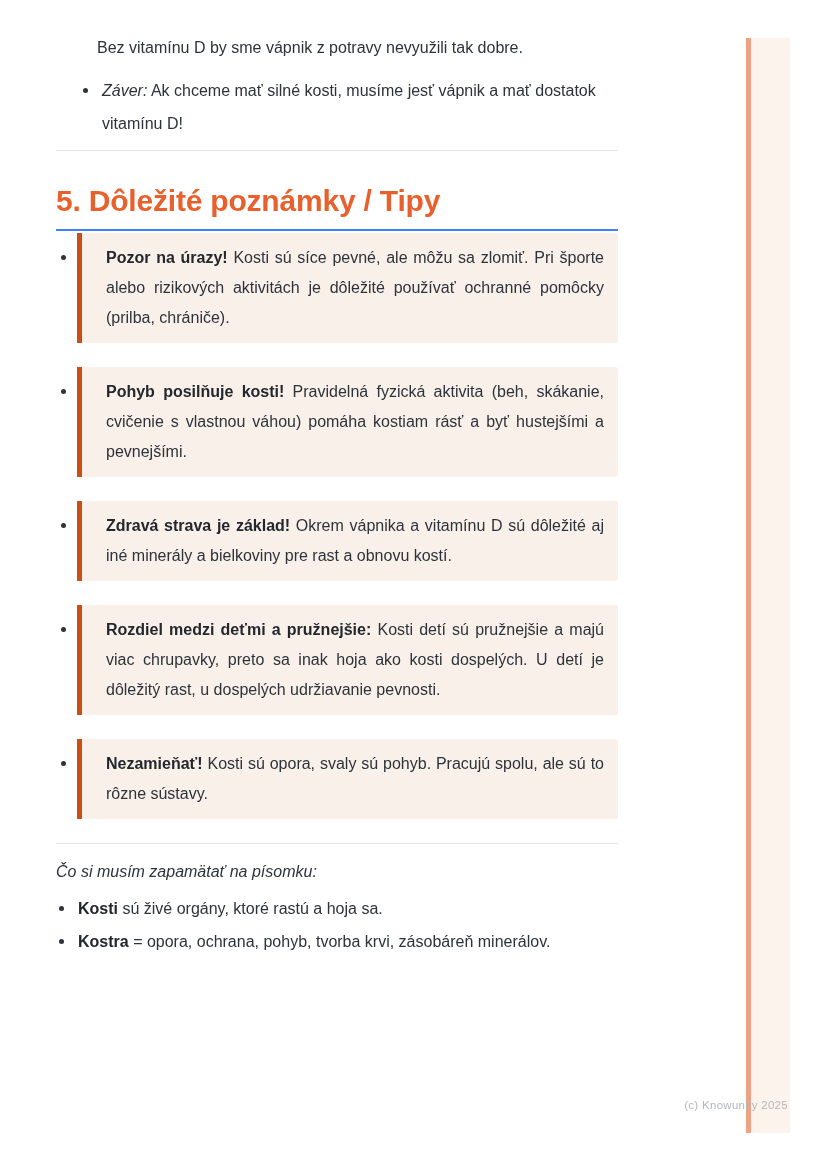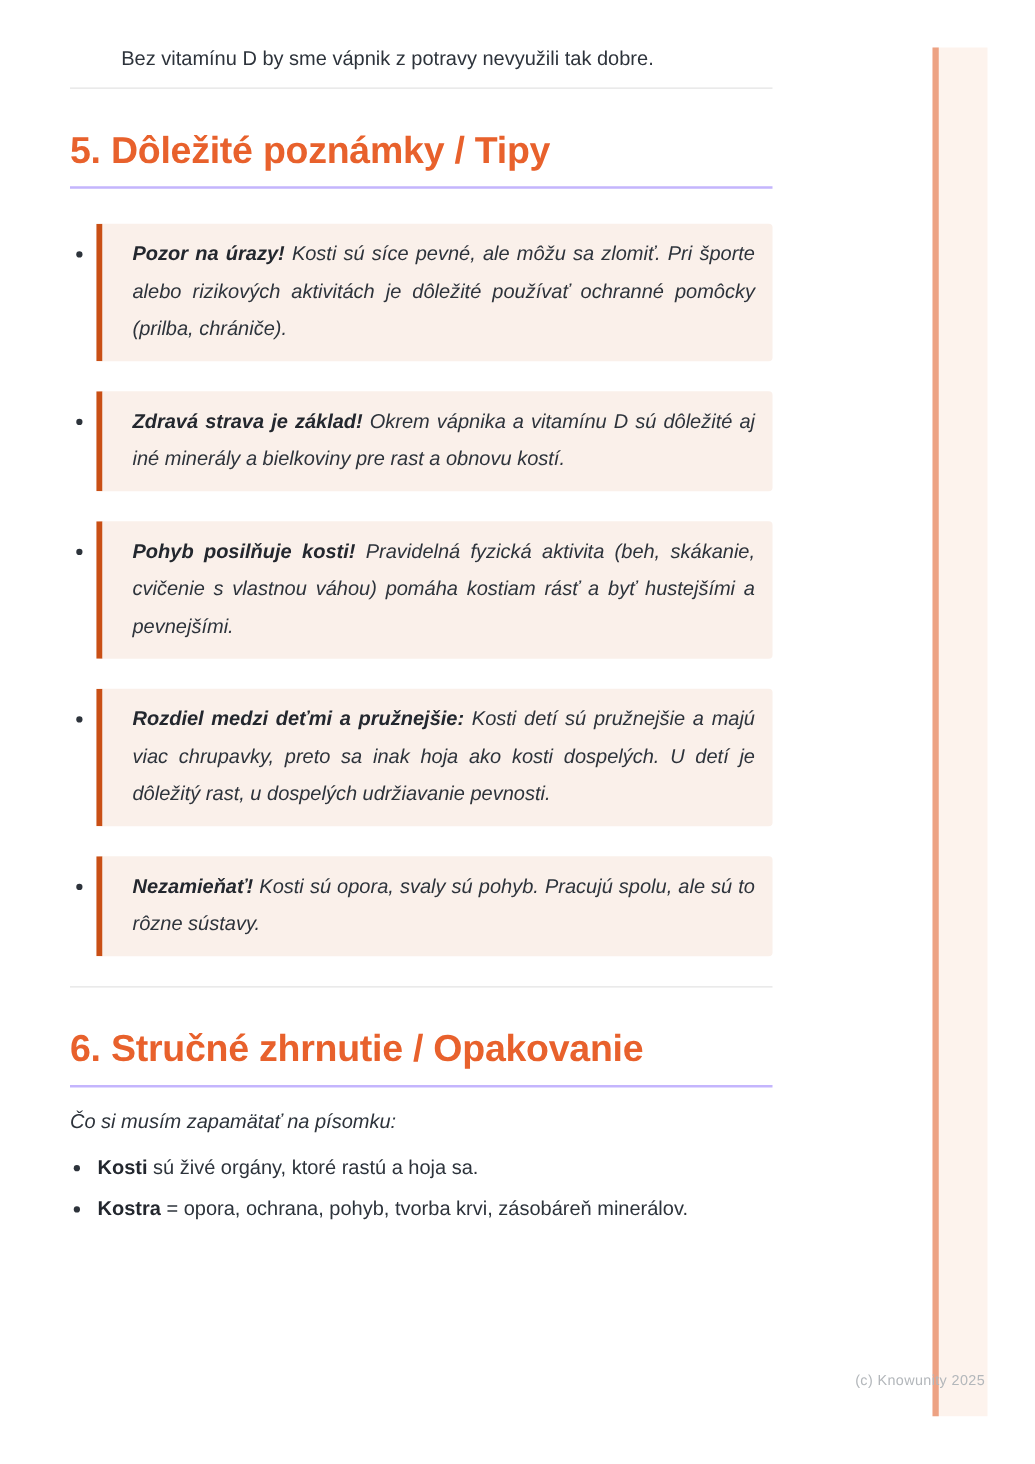--- a/index.html
+++ b/index.html
@@ -17,26 +17,26 @@
   .top-list{margin:14px 0 0;padding:0 0 0 46px;}
   .top-list li{line-height:33px;max-width:520px;position:relative;}
   .top-list li::before,.summary-list li::before{
     content:"";position:absolute;left:-19px;top:14px;width:5px;height:5px;
     border-radius:50%;background:#2d333b;
   }
   .divider{border:0;border-top:1px solid #e4e4e4;margin:10px 0 0;}
   .divider.second{margin:0;}
   h2{
     font-size:30px;line-height:36px;font-weight:bold;color:#e8612c;
-    margin:32px 0 0;padding-bottom:10px;border-bottom:2px solid #c4b5fd;
+    margin:32px 0 0;padding-bottom:10px;border-bottom:2px solid #3b82f6;
     letter-spacing:-0.2px;
   }
   .section-intro{margin:22px 0 0;line-height:24px;}
   .section-intro.tight{margin-top:16px;font-style:italic;}
-  .callout-list{margin:28px 0 0;padding:0;font-style:italic;}
+  .callout-list{margin:2px 0 0;padding:0;}
   .callout-list li{position:relative;margin:0 0 24px 21px;}
   .callout-list li::before{
     content:"";position:absolute;left:-16px;top:22px;width:5px;height:5px;
     border-radius:50%;background:#2d333b;
   }
   .callout{
     background:#faf0ea;border-left:5px solid #c94f15;border-radius:0 3px 3px 0;
     padding:10px 14px 10px 24px;line-height:30px;text-align:justify;
   }
   .b{font-weight:bold;color:#23272e;}
@@ -50,59 +50,63 @@
 </style>
 </head>
 <body>
 
 <div class="edge-stripe"></div>
 
 <main class="content">
 
   <p class="lead-para">Bez vitamínu D by sme vápnik z potravy nevyužili tak dobre.</p>
 
+  <ul class="top-list">
+    <li>
+      <span class="i">Záver:</span><span> Ak chceme mať silné kosti, musíme jesť vápnik a mať dostatok vitamínu D!</span>
+    </li>
+  </ul>
 
   <hr class="divider">
 
   <section>
     <h2>5. Dôležité poznámky / Tipy</h2>
 
     <ul class="callout-list">
       <li>
         <div class="callout">
           <span class="b">Pozor na úrazy!</span><span> Kosti sú síce pevné, ale môžu sa zlomiť. Pri športe alebo rizikových aktivitách je dôležité používať ochranné pomôcky (prilba, chrániče).</span>
         </div>
       </li>
       <li>
         <div class="callout">
-          <span class="b">Zdravá strava je základ!</span><span> Okrem vápnika a vitamínu D sú dôležité aj iné minerály a bielkoviny pre rast a obnovu kostí.</span>
+          <span class="b">Pohyb posilňuje kosti!</span><span> Pravidelná fyzická aktivita (beh, skákanie, cvičenie s vlastnou váhou) pomáha kostiam rásť a byť hustejšími a pevnejšími.</span>
         </div>
       </li>
       <li>
         <div class="callout">
-          <span class="b">Pohyb posilňuje kosti!</span><span> Pravidelná fyzická aktivita (beh, skákanie, cvičenie s vlastnou váhou) pomáha kostiam rásť a byť hustejšími a pevnejšími.</span>
+          <span class="b">Zdravá strava je základ!</span><span> Okrem vápnika a vitamínu D sú dôležité aj iné minerály a bielkoviny pre rast a obnovu kostí.</span>
         </div>
       </li>
       <li>
         <div class="callout">
           <span class="b">Rozdiel medzi deťmi a pružnejšie:</span><span> Kosti detí sú pružnejšie a majú viac chrupavky, preto sa inak hoja ako kosti dospelých. U detí je dôležitý rast, u dospelých udržiavanie pevnosti.</span>
         </div>
       </li>
       <li>
         <div class="callout">
           <span class="b">Nezamieňať!</span><span> Kosti sú opora, svaly sú pohyb. Pracujú spolu, ale sú to rôzne sústavy.</span>
         </div>
       </li>
     </ul>
   </section>
 
   <hr class="divider second">
 
   <section>
-    <h2>6. Stručné zhrnutie / Opakovanie</h2>
     <p class="section-intro tight">Čo si musím zapamätať na písomku:</p>
 
     <ul class="summary-list">
       <li>
         <span class="b">Kosti</span><span> sú živé orgány, ktoré rastú a hoja sa.</span>
       </li>
       <li>
         <span class="b">Kostra</span><span> = opora, ochrana, pohyb, tvorba krvi, zásobáreň minerálov.</span>
       </li>
     </ul>

